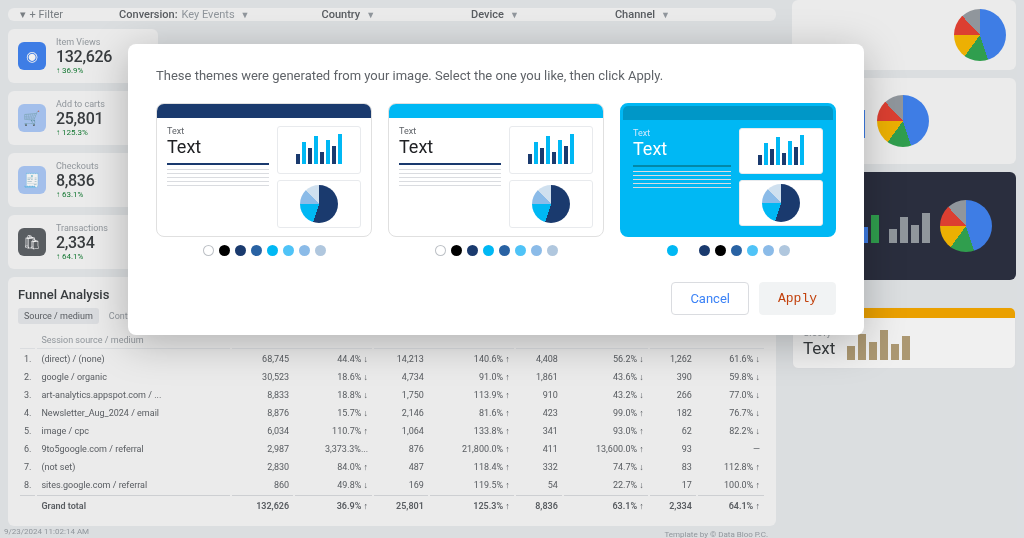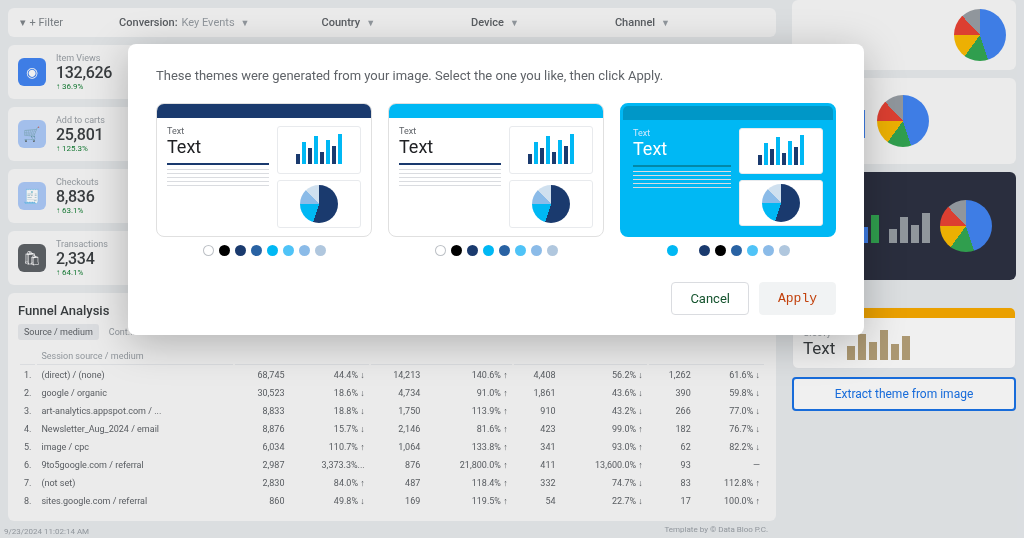--- a/index.html
+++ b/index.html
@@ -92,21 +92,21 @@
 .pv-bars { display: flex; align-items: flex-end; gap: 2px; height: 28px; }
 .pv-bars span { width: 4px; }
 .pv-pie { width: 38px; height: 38px; border-radius: 50%; }
 
 .swatches { display: flex; gap: 5px; }
 .swatches span { width: 11px; height: 11px; border-radius: 50%; }
 .swatches span.ring { box-shadow: inset 0 0 0 1px #bdc1c6; background: #fff !important; }
 
 .modal-actions { display: flex; justify-content: flex-end; gap: 10px; }
 .btn { padding: 8px 18px; border-radius: 4px; font-size: 13px; cursor: pointer; border: 1px solid #dadce0; background: #fff; }
-.btn.cancel { color: #14532d; }
+.btn.cancel { color: #3b82f6; }
 .btn.apply { color: #c2410c; background: #f1f3f4; border-color: #f1f3f4; cursor: default; font-family: Liberation Mono, monospace; }
 
 .row1 { display: flex; gap: 8px; }
 </style>
 </head>
 <body>
 
 <div class="bg">
   <div class="bg-main">
     <div class="filterbar">
@@ -282,20 +282,32 @@
               <td>sites.google.com / referral</td>
   <td class="num bar-cell"><span class="bar" style="width:1.2285714285714286%"></span><span>860</span></td>
               <td class="num">49.8% ↓</td>
   <td class="num bar-cell"><span class="bar" style="width:1.1266666666666667%"></span><span>169</span></td>
               <td class="num">119.5% ↑</td>
   <td class="num bar-cell"><span class="bar" style="width:1.08%"></span><span>54</span></td>
               <td class="num">22.7% ↓</td>
   <td class="num bar-cell"><span class="bar" style="width:1.2142857142857142%"></span><span>17</span></td>
               <td class="num">100.0% ↑</td>
             </tr>
+            <tr class="total">
+              <td></td>
+              <td>Grand total</td>
+              <td class="num">132,626</td>
+              <td class="num">36.9% ↑</td>
+              <td class="num">25,801</td>
+              <td class="num">125.3% ↑</td>
+              <td class="num">8,836</td>
+              <td class="num">63.1% ↑</td>
+              <td class="num">2,334</td>
+              <td class="num">64.1% ↑</td>
+            </tr>
           </tbody>
       </table>
     </div>
     <div class="footer">Template by © Data Bloo P.C.</div>
   </div>
 
   <div class="bg-side">
     <div class="side-card" style="display:flex;justify-content:flex-end;align-items:center;gap:10px;height:70px">
       <div class="pie"></div>
     </div>
@@ -338,21 +350,20 @@
         <div class="mini-bars groovy-bars">
             <span style="height:14px"></span>
             <span style="height:26px"></span>
             <span style="height:18px"></span>
             <span style="height:30px"></span>
             <span style="height:16px"></span>
             <span style="height:24px"></span>
           </div>
       </div>
     </div>
-    <div class="extract-btn">Extract theme from image</div>
   </div>
 </div>
 
 <div class="bg-overlay"></div>
 <div class="footer-time">9/23/2024 11:02:14 AM</div>
 
 <div class="modal">
   <div class="modal-sub">These themes were generated from your image. Select the one you like, then click Apply.</div>
   <div class="theme-row" id="theme-row">
       <div class="theme-card">

